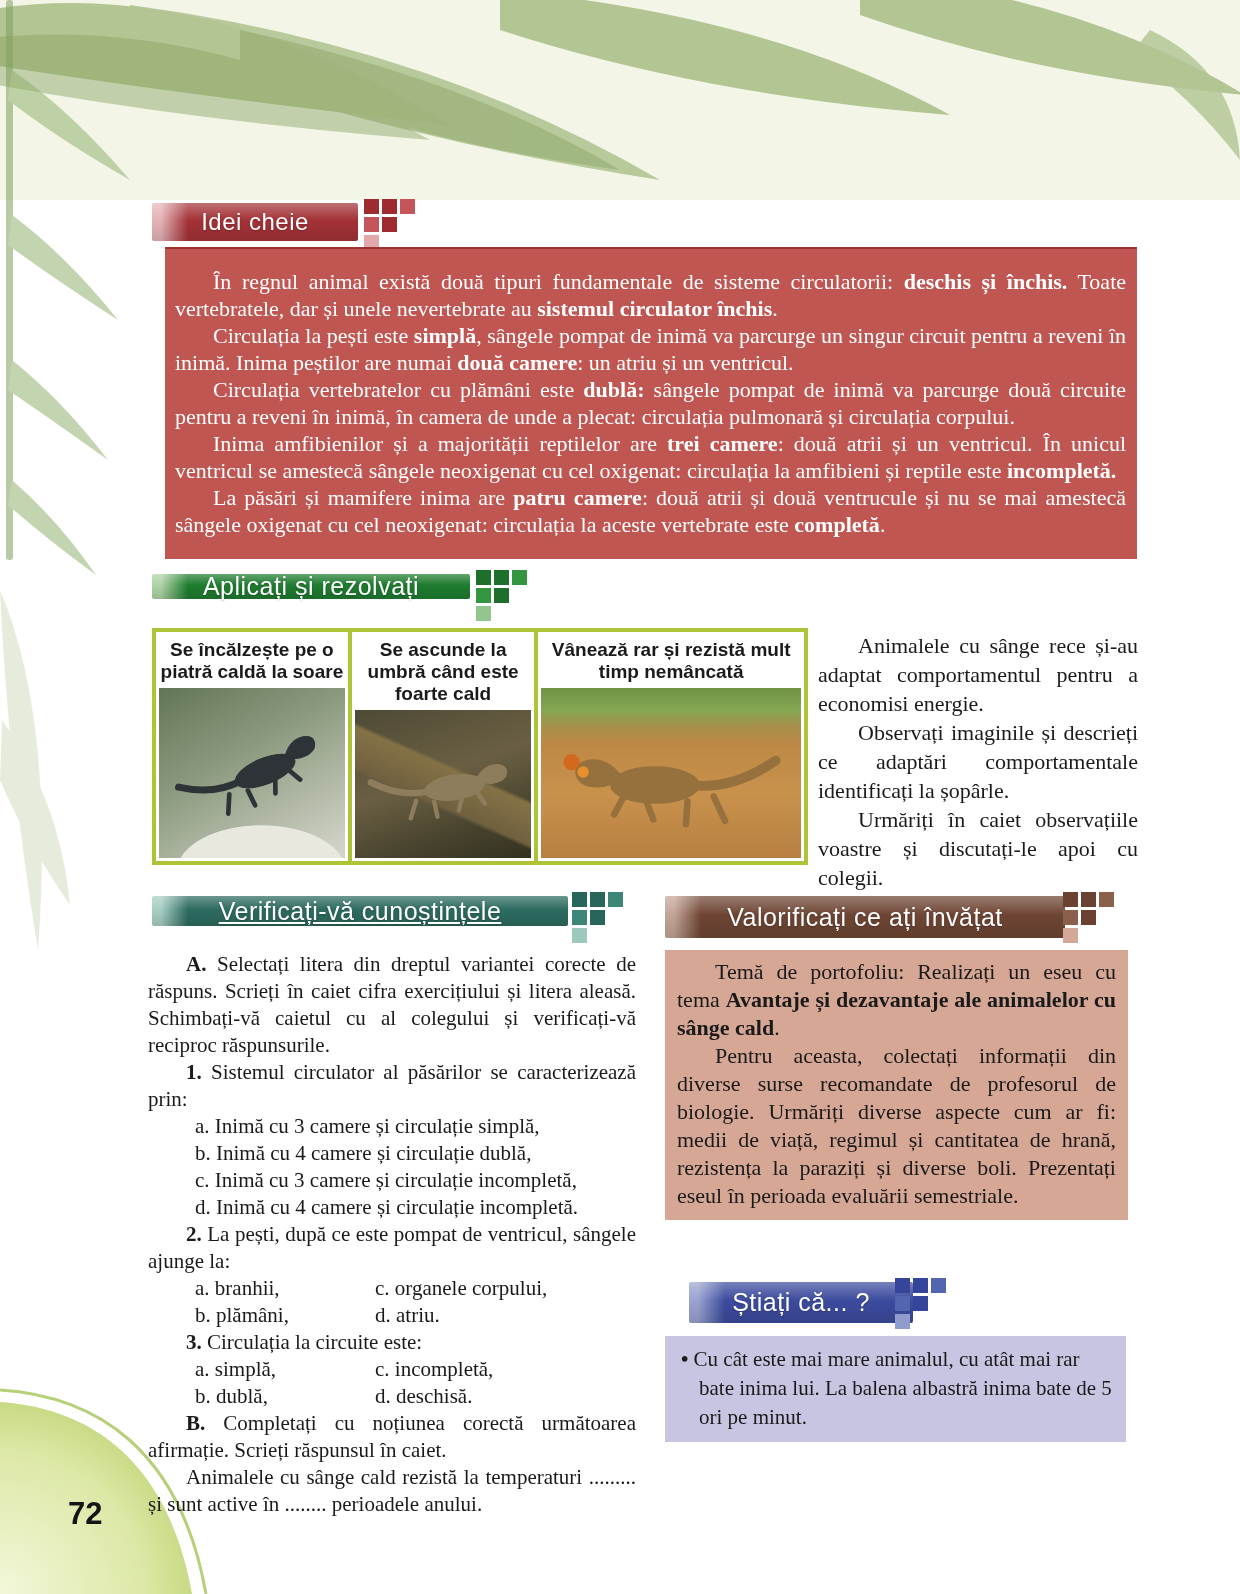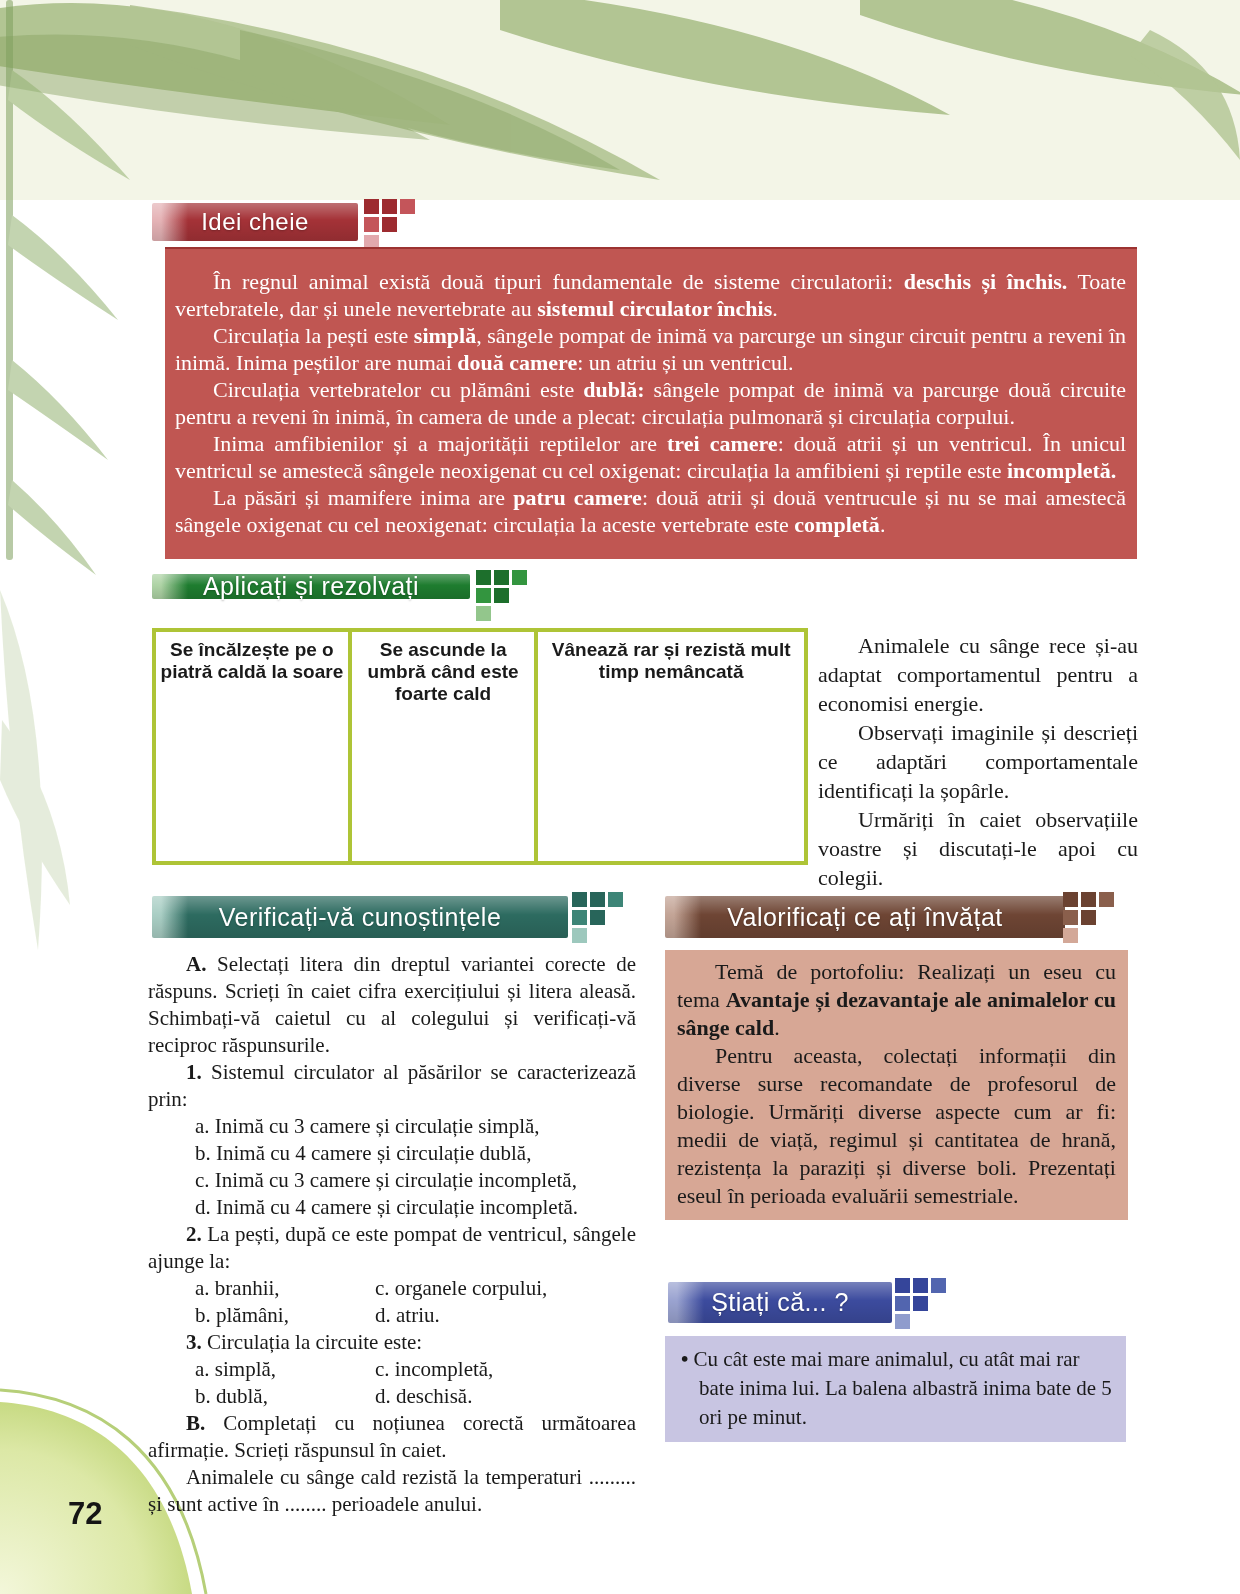--- a/index.html
+++ b/index.html
@@ -19,21 +19,21 @@
   
   .keyblock{position:absolute;left:165px;top:247px;width:972px;height:312px;
             padding:19px 11px 0 10px;box-sizing:border-box;color:#ffffff;
             border-top:2px solid #9c3331;}
   .keyblock p{margin:0;font-size:22px;line-height:27px;text-align:justify;text-indent:38px;}
   .b{font-weight:bold;}
 
   
   .cards{position:absolute;left:152px;top:628px;width:656px;height:237px;
          display:flex;box-sizing:border-box;background:#fff;}
-  .card{display:flex;flex-direction:column;box-sizing:border-box;background:#fff;align-items:flex-end;}
+  .card{display:flex;flex-direction:column;box-sizing:border-box;background:#fff;}
   .card + .card{border-left:4px solid;}
   .card:nth-child(1){width:29.6%;}
   .card:nth-child(2){width:28.8%;}
   .card:nth-child(3){width:41.6%;}
   .card-caption{font-family:"Liberation Sans","DejaVu Sans",sans-serif;font-weight:bold;
                 font-size:19px;line-height:22px;text-align:center;padding:7px 3px 5px;}
   .photo{flex:1;position:relative;overflow:hidden;margin:0 3px 3px;}
   .photo svg{position:absolute;width:88%;left:6%;top:50%;}
   .photo-1{background:
       radial-gradient(ellipse 75% 45% at 55% 108%, #e8e8df 0 60%, rgba(0,0,0,0) 61%),
@@ -202,21 +202,21 @@
       </div>
     </div>
   </div>
 
   <div class="notecol">
       <p class="ind"><span>Animalele cu sânge rece și-au adaptat comportamentul pentru a economisi energie.</span></p>
       <p class="ind"><span>Observați imaginile și descrieți ce adaptări comportamentale identificați la șopârle.</span></p>
       <p class="ind"><span>Urmăriți în caiet observațiile voastre și discutați-le apoi cu colegii.</span></p>
     </div>
 
-  <div class="banner" style="left: 152px; top: 896px; width: 416px; height: 42px; background: linear-gradient(rgba(255, 255, 255, 0.3), rgba(255, 255, 255, 0) 45%, rgba(0, 0, 0, 0.12)), linear-gradient(90deg, rgb(169, 206, 196) 0px, rgb(169, 206, 196) 9px, rgb(45, 107, 96) 36px);">
+  <div class="banner" style="left: 152px; top: 896px; width: 416px; height: 30px; background: linear-gradient(rgba(255, 255, 255, 0.3), rgba(255, 255, 255, 0) 45%, rgba(0, 0, 0, 0.12)), linear-gradient(90deg, rgb(169, 206, 196) 0px, rgb(169, 206, 196) 9px, rgb(45, 107, 96) 36px); text-decoration: underline;">
     <span>Verificați-vă cunoștințele</span>
   </div>
   <div class="sqgrid" style="left:572px;top:892px;">
       <div class="sq" style="background: rgb(40, 101, 90);"></div>
       <div class="sq" style="background: rgb(40, 101, 90);"></div>
       <div class="sq" style="background: rgb(61, 133, 119);"></div>
       <div class="sq" style="background: rgb(61, 133, 119);"></div>
       <div class="sq" style="background: rgb(40, 101, 90);"></div>
       <div class="sq" style="visibility: hidden;"></div>
       <div class="sq" style="background: rgb(157, 200, 189);"></div>
@@ -254,21 +254,21 @@
       <div class="sq" style="background: rgb(211, 168, 152);"></div>
       <div class="sq" style="visibility: hidden;"></div>
       <div class="sq" style="visibility: hidden;"></div>
     </div>
 
   <div class="portfolio" style="background-color: rgb(215, 167, 149);">
       <p class="ind"><span>Temă de portofoliu: Realizați un eseu cu tema </span><span class="b">Avantaje și dezavantaje ale animalelor cu sânge cald</span><span>.</span></p>
       <p class="ind"><span>Pentru aceasta, colectați informații din diverse surse recomandate de profesorul de biologie. Urmăriți diverse aspecte cum ar fi: medii de viață, regimul și cantitatea de hrană, rezistența la paraziți și diverse boli. Prezentați eseul în perioada evaluării semestriale.</span></p>
     </div>
 
-  <div class="banner" style="left: 668px; top: 1282px; width: 224px; height: 41px; background: linear-gradient(rgba(255, 255, 255, 0.3), rgba(255, 255, 255, 0) 45%, rgba(0, 0, 0, 0.12)), linear-gradient(90deg, rgb(154, 163, 208) 0px, rgb(154, 163, 208) 9px, rgb(60, 75, 158) 36px);">
+  <div class="banner" style="left: 689px; top: 1282px; width: 224px; height: 41px; background: linear-gradient(rgba(255, 255, 255, 0.3), rgba(255, 255, 255, 0) 45%, rgba(0, 0, 0, 0.12)), linear-gradient(90deg, rgb(154, 163, 208) 0px, rgb(154, 163, 208) 9px, rgb(60, 75, 158) 36px);">
     <span>Știați că... ?</span>
   </div>
   <div class="sqgrid" style="left:895px;top:1278px;">
       <div class="sq" style="background: rgb(53, 69, 154);"></div>
       <div class="sq" style="background: rgb(53, 69, 154);"></div>
       <div class="sq" style="background: rgb(82, 101, 175);"></div>
       <div class="sq" style="background: rgb(82, 101, 175);"></div>
       <div class="sq" style="background: rgb(53, 69, 154);"></div>
       <div class="sq" style="visibility: hidden;"></div>
       <div class="sq" style="background: rgb(143, 156, 205);"></div>

